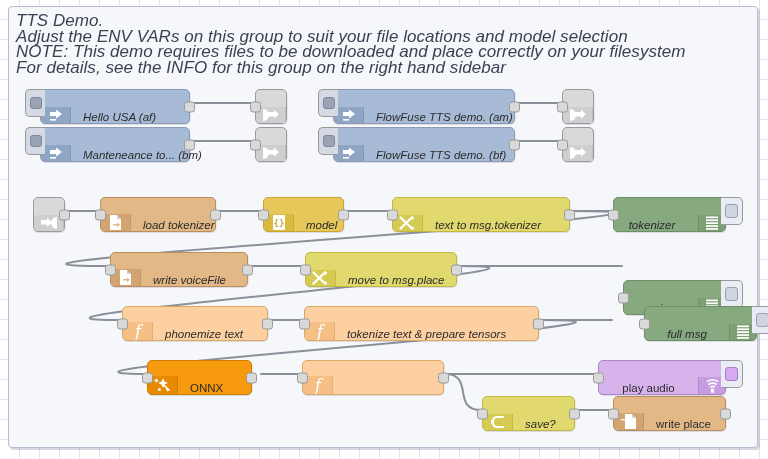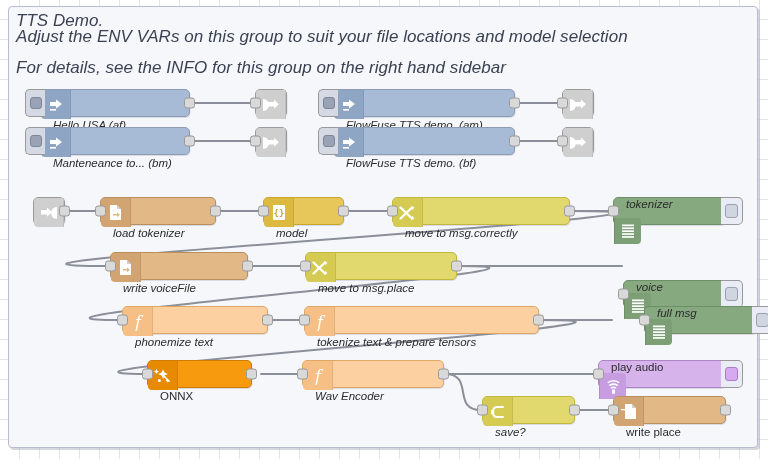--- a/index.html
+++ b/index.html
@@ -32,28 +32,27 @@
     line-height:15.6px;
     white-space:pre;
     letter-spacing:0.05px;
     font-style:italic;
   }
   
   #wires{position:absolute;left:0;top:0;width:768px;height:459px;pointer-events:none;}
   
   .node{
     position:absolute;
-    height:28px;
+    height:35px;
     border-radius:5px;
     border:1px solid #999;
     box-sizing:border-box;
-    display:flex;align-items:flex-start;
+    display:flex;align-items:flex-end;
     box-shadow:0.5px 1px 0 rgba(120,125,150,0.22);
     overflow:visible;
-    flex-direction:column;
   }
   .node .ico{
     width:29px;flex:0 0 29px;
     border-top-left-radius:4px;border-bottom-left-radius:4px;
     background:rgba(0,0,0,0.06);
     border-right:1px solid rgba(0,0,0,0.08);
     display:flex;align-items:center;justify-content:center;
   }
   .node .lbl{
     flex:1 1 auto;
@@ -118,20 +117,21 @@
 </style>
 </head>
 <body>
 
 <div id="canvas">
 
   <div class="group" id="grp" style="left:8px;top:6px;width:748px;height:440px;"></div>
 
   <div class="group-text" style="left:16px;top:13px;">TTS Demo.</div>
   <div class="group-text" style="left:16px;top:28.6px;">Adjust the ENV VARs on this group to suit your file locations and model selection</div>
+  <div class="group-text" style="left:16px;top:44.2px;">NOTE: This demo requires files to be downloaded and place correctly on your filesystem</div>
   <div class="group-text" style="left:16px;top:59.8px;">For details, see the INFO for this group on the right hand sidebar</div>
 
   <svg id="wires" viewBox="0 0 768 459" xmlns="http://www.w3.org/2000/svg">
       <path d="M 191 103 C 228.8 103, 216.2 103, 254 103" fill="none" stroke="#8b8f9a" stroke-width="2" stroke-linecap="round"></path>
       <path d="M 191 141 C 228.8 141, 216.2 141, 254 141" fill="none" stroke="#8b8f9a" stroke-width="2" stroke-linecap="round"></path>
       <path d="M 516 103 C 546 103, 531 103, 561 103" fill="none" stroke="#8b8f9a" stroke-width="2" stroke-linecap="round"></path>
       <path d="M 516 141 C 546 141, 531 141, 561 141" fill="none" stroke="#8b8f9a" stroke-width="2" stroke-linecap="round"></path>
       <path d="M 66 211 C 96 211, 69 211, 99 211" fill="none" stroke="#8b8f9a" stroke-width="2" stroke-linecap="round"></path>
       <path d="M 217 211 C 247 211, 232 211, 262 211" fill="none" stroke="#8b8f9a" stroke-width="2" stroke-linecap="round"></path>
       <path d="M 345 211 C 375 211, 361 211, 391 211" fill="none" stroke="#8b8f9a" stroke-width="2" stroke-linecap="round"></path>
@@ -277,21 +277,21 @@
       </div>
       <div class="node" style="left: 392px; top: 197px; width: 178px; background: rgb(226, 217, 110); border-color: rgb(195, 184, 63);">
         <div class="ico" style="background:#d6cb52;">
           <svg class="gl" width="17" height="16" viewBox="0 0 17 16">
         <path d="M1.5 2.5 L13 13.5" stroke="#ffffff" stroke-width="2.3" fill="none" stroke-linecap="round"></path>
         <path d="M1.5 13.5 L13 2.5" stroke="#ffffff" stroke-width="2.3" fill="none" stroke-linecap="round"></path>
         <path d="M11.8 1.2 L15.4 2.3 L13.6 5.2z" fill="#ffffff"></path>
         <path d="M11.8 14.8 L15.4 13.7 L13.6 10.8z" fill="#ffffff"></path>
           </svg>
         </div>
-        <div class="lbl left">move to msg.correctly</div>
+        <div class="lbl left">text to msg.tokenizer</div>
         <div class="port in"></div>
         <div class="port out"></div>
       </div>
       <div class="node" style="left: 613px; top: 197px; width: 113px; background: rgb(135, 169, 128); border-color: rgb(109, 143, 103); gap: 8px;">
         <div class="lbl center">tokenizer</div>
         <div class="ico-r" style="background:#7d9f76;">
           <svg class="gl" width="14" height="16" viewBox="0 0 14 16">
         <g fill="#ffffff">
           <rect x="1" y="1.5" width="12" height="1.7"></rect>
           <rect x="1" y="4.4" width="12" height="1.7"></rect>
@@ -400,21 +400,20 @@
         <div class="lbl left noital">ONNX</div>
         <div class="port in"></div>
         <div class="port out"></div>
       </div>
       <div class="node" style="left: 302px; top: 360px; width: 142px; background: rgb(253, 208, 162); border-color: rgb(220, 168, 99);">
         <div class="ico" style="background:#f6bf85;">
           <svg class="gl" width="14" height="18" viewBox="0 0 14 18">
         <text x="7" y="14.5" font-family="DejaVu Serif, serif" font-size="16" font-style="italic" fill="#ffffff" text-anchor="middle">f</text>
           </svg>
         </div>
-        <div class="lbl left">Wav Encoder</div>
         <div class="port in"></div>
         <div class="port out"></div>
       </div>
       <div class="node" style="left: 598px; top: 360px; width: 128px; background: rgb(215, 179, 236); border-color: rgb(172, 133, 196);">
         <div class="lbl center noital">play audio</div>
         <div class="ico-r" style="background:#c79ce0;">
           <svg class="gl" width="15" height="17" viewBox="0 0 15 17">
         <g fill="none" stroke="#ffffff" stroke-width="1.6" stroke-linecap="round">
           <path d="M2.4 4.4 Q7.5 1.2 12.6 4.4"></path>
           <path d="M3.8 7.2 Q7.5 5.1 11.2 7.2"></path>

